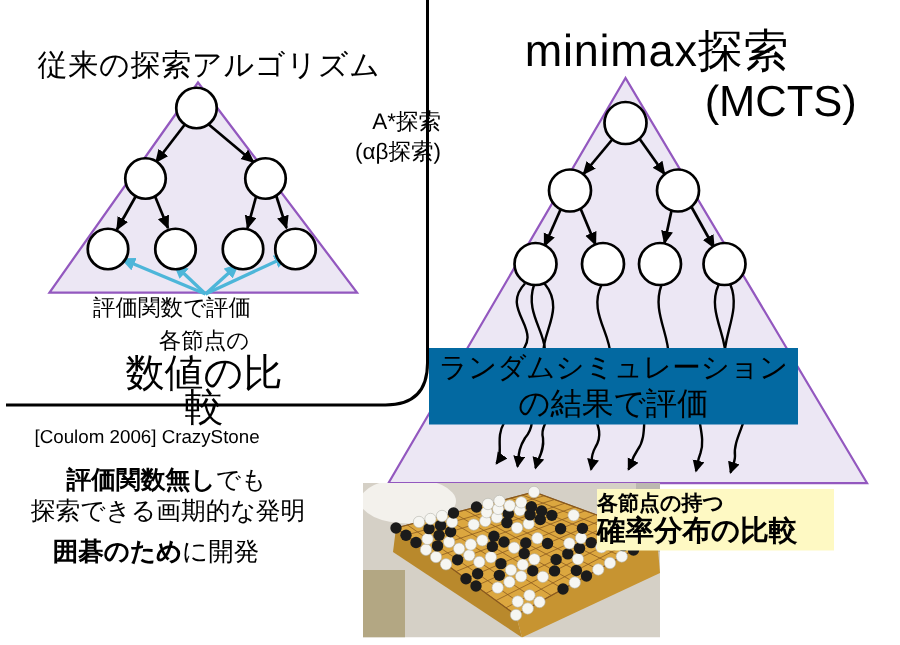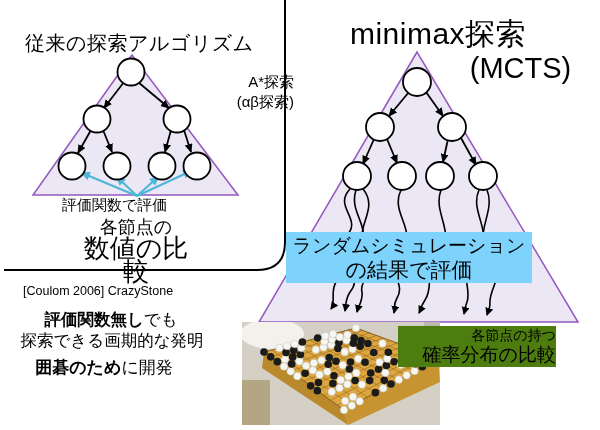--- a/index.html
+++ b/index.html
@@ -5,28 +5,28 @@
   html,body{margin:0;padding:0;background:#ffffff;}
   #slide{
     position:relative;width:600px;height:430px;background:#ffffff;overflow:hidden;
     font-family:"Liberation Sans","DejaVu Sans",sans-serif;color:#000;padding-left:29px;
   }
   .abs{position:absolute;}
   #left-title{left:25px;top:30px;font-size:20px;letter-spacing:0.5px;}
   #algo-note{left:188px;top:72px;width:106px;font-size:15px;line-height:20px;text-align:right;}
   #eval-label{left:62px;top:196px;width:120px;font-size:15px;}
   #node-compare{left:76px;top:218px;width:120px;text-align:center;}
-  #node-compare .l1{font-size:18px;line-height:19px;}
+  #node-compare .l1{font-size:15px;line-height:19px;}
   #node-compare .l2{font-size:26px;line-height:23px;}
   #right-title{left:288px;top:14px;width:300px;font-size:30px;text-align:center;letter-spacing:0.5px;}
   #right-subtitle{left:448px;top:52px;width:145px;font-size:29px;text-align:center;}
-  #sim-label{left:286px;top:232px;width:246px;background:#7dd3fc;text-align:center;z-index:2;padding:1px 0;}
+  #sim-label{left:286px;top:232px;width:246px;background:#0369a1;text-align:center;z-index:2;padding:1px 0;}
   #sim-label .l1{font-size:19px;line-height:25px;}
   #sim-label .l2{font-size:21px;line-height:24px;}
-  #prob-label{left:398px;top:326px;width:158px;background:#4d7c0f;text-align:right;z-index:4;padding:1px 0;}
+  #prob-label{left:398px;top:326px;width:158px;background:#fef9c3;text-align:left;z-index:4;padding:1px 0;font-weight:bold;}
   #prob-label .l1{font-size:14px;line-height:17px;}
   #prob-label .l2{font-size:19px;line-height:22px;}
   #citation{left:23px;top:284px;width:180px;font-size:12.5px;text-align:left;}
   #invent-1{left:11px;top:309px;width:200px;font-size:16.5px;text-align:center;}
   #invent-2{left:6px;top:330px;width:212px;font-size:16.5px;text-align:center;}
   #invent-3{left:4px;top:356px;width:200px;font-size:17px;text-align:center;}
   .b{font-weight:bold;}
   #diagram-svg{left:0;top:0;z-index:1;}
   #go-photo{left:242px;top:322px;width:198px;height:103px;z-index:3;}
 </style>

